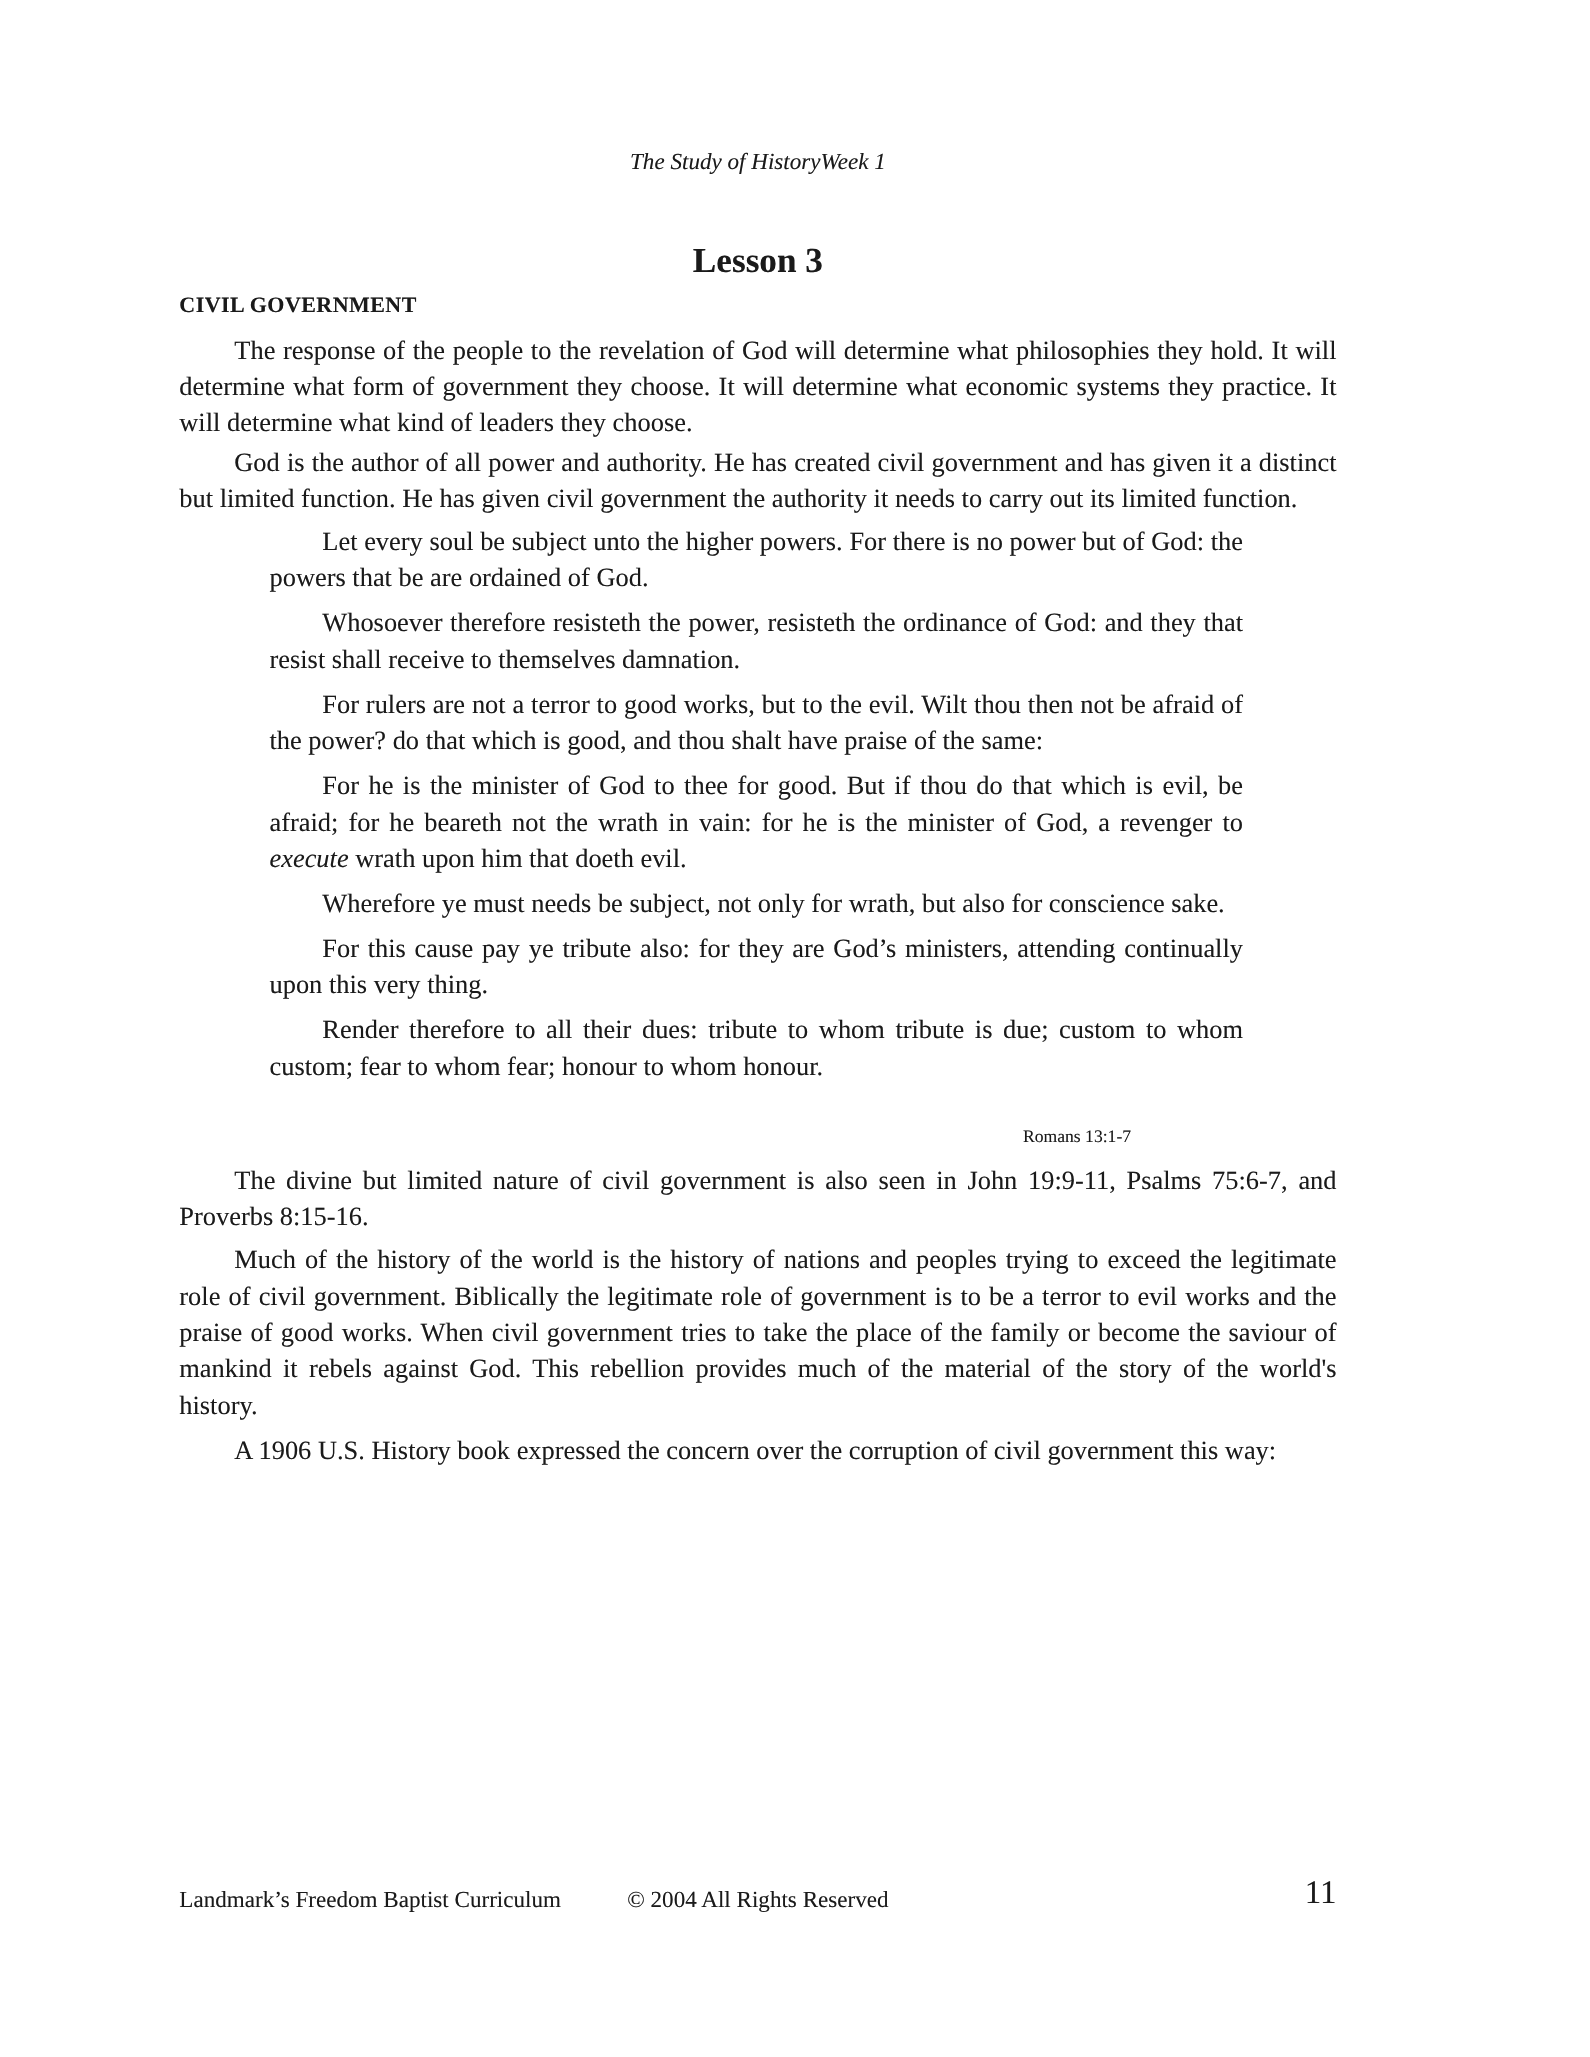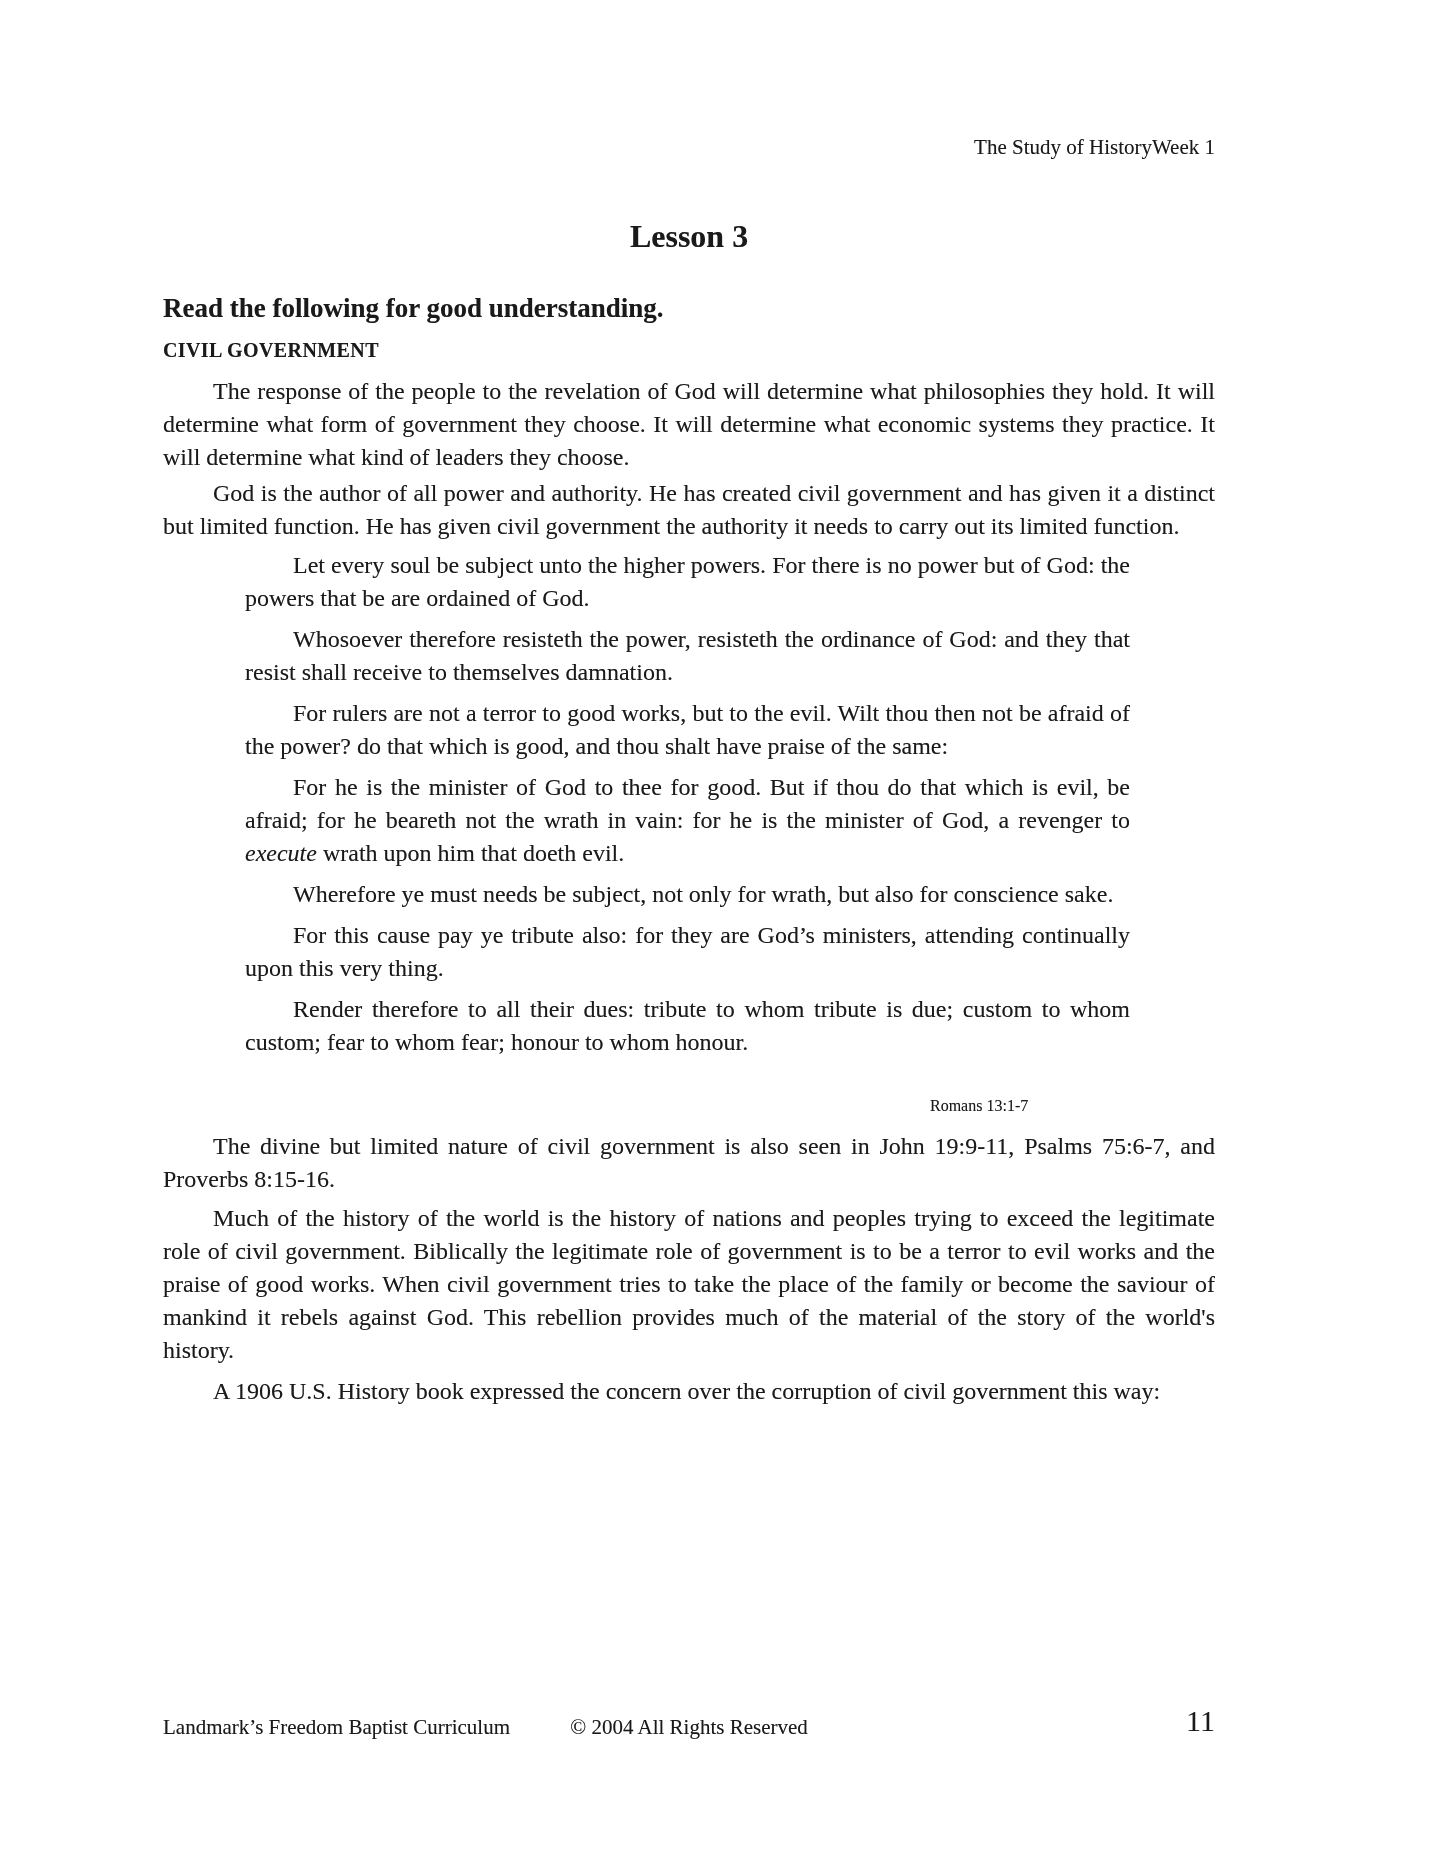--- a/index.html
+++ b/index.html
@@ -17,21 +17,22 @@
   }
   .inner {
     position: absolute;
     left: 163px;
     top: 0;
     width: 1052px;
     padding-top: 135px;
   }
   .doc-header {
     display: flex;
-    justify-content: flex-end;
+    justify-content: center;
+    font-style: italic;
     font-size: 21px;
     line-height: 24px;
   }
   .lesson-title {
     margin-top: 60px;
     text-align: center;
     font-size: 32px;
     font-weight: bold;
     line-height: 34px;
   }
@@ -117,21 +118,20 @@
 <div class="page">
   <div class="inner">
 
     <div class="doc-header">
       <span>The Study of History</span>
       <span>Week 1</span>
     </div>
 
     <div class="lesson-title">Lesson 3</div>
 
-    <div class="instruction">Read the following for good understanding.</div>
 
     <div class="section-heading">CIVIL GOVERNMENT</div>
 
     <p class="para para--first">The response of the people to the revelation of God will determine what philosophies they hold.  It will determine what form of government they choose.  It will determine what economic systems they practice.  It will determine what kind of leaders they choose.</p>
 
     <p class="para">God is the author of all power and authority.  He has created civil government and has given it a distinct but limited function.  He has given civil government the authority it needs to carry out its limited function.</p>
 
     <div class="quote-block">
       <p class="verse">Let every soul be subject unto the higher powers. For there is no power but of God: the powers that be are ordained of God.</p>
       <p class="verse">Whosoever therefore resisteth the power, resisteth the ordinance of God: and they that resist shall receive to themselves damnation.</p>

